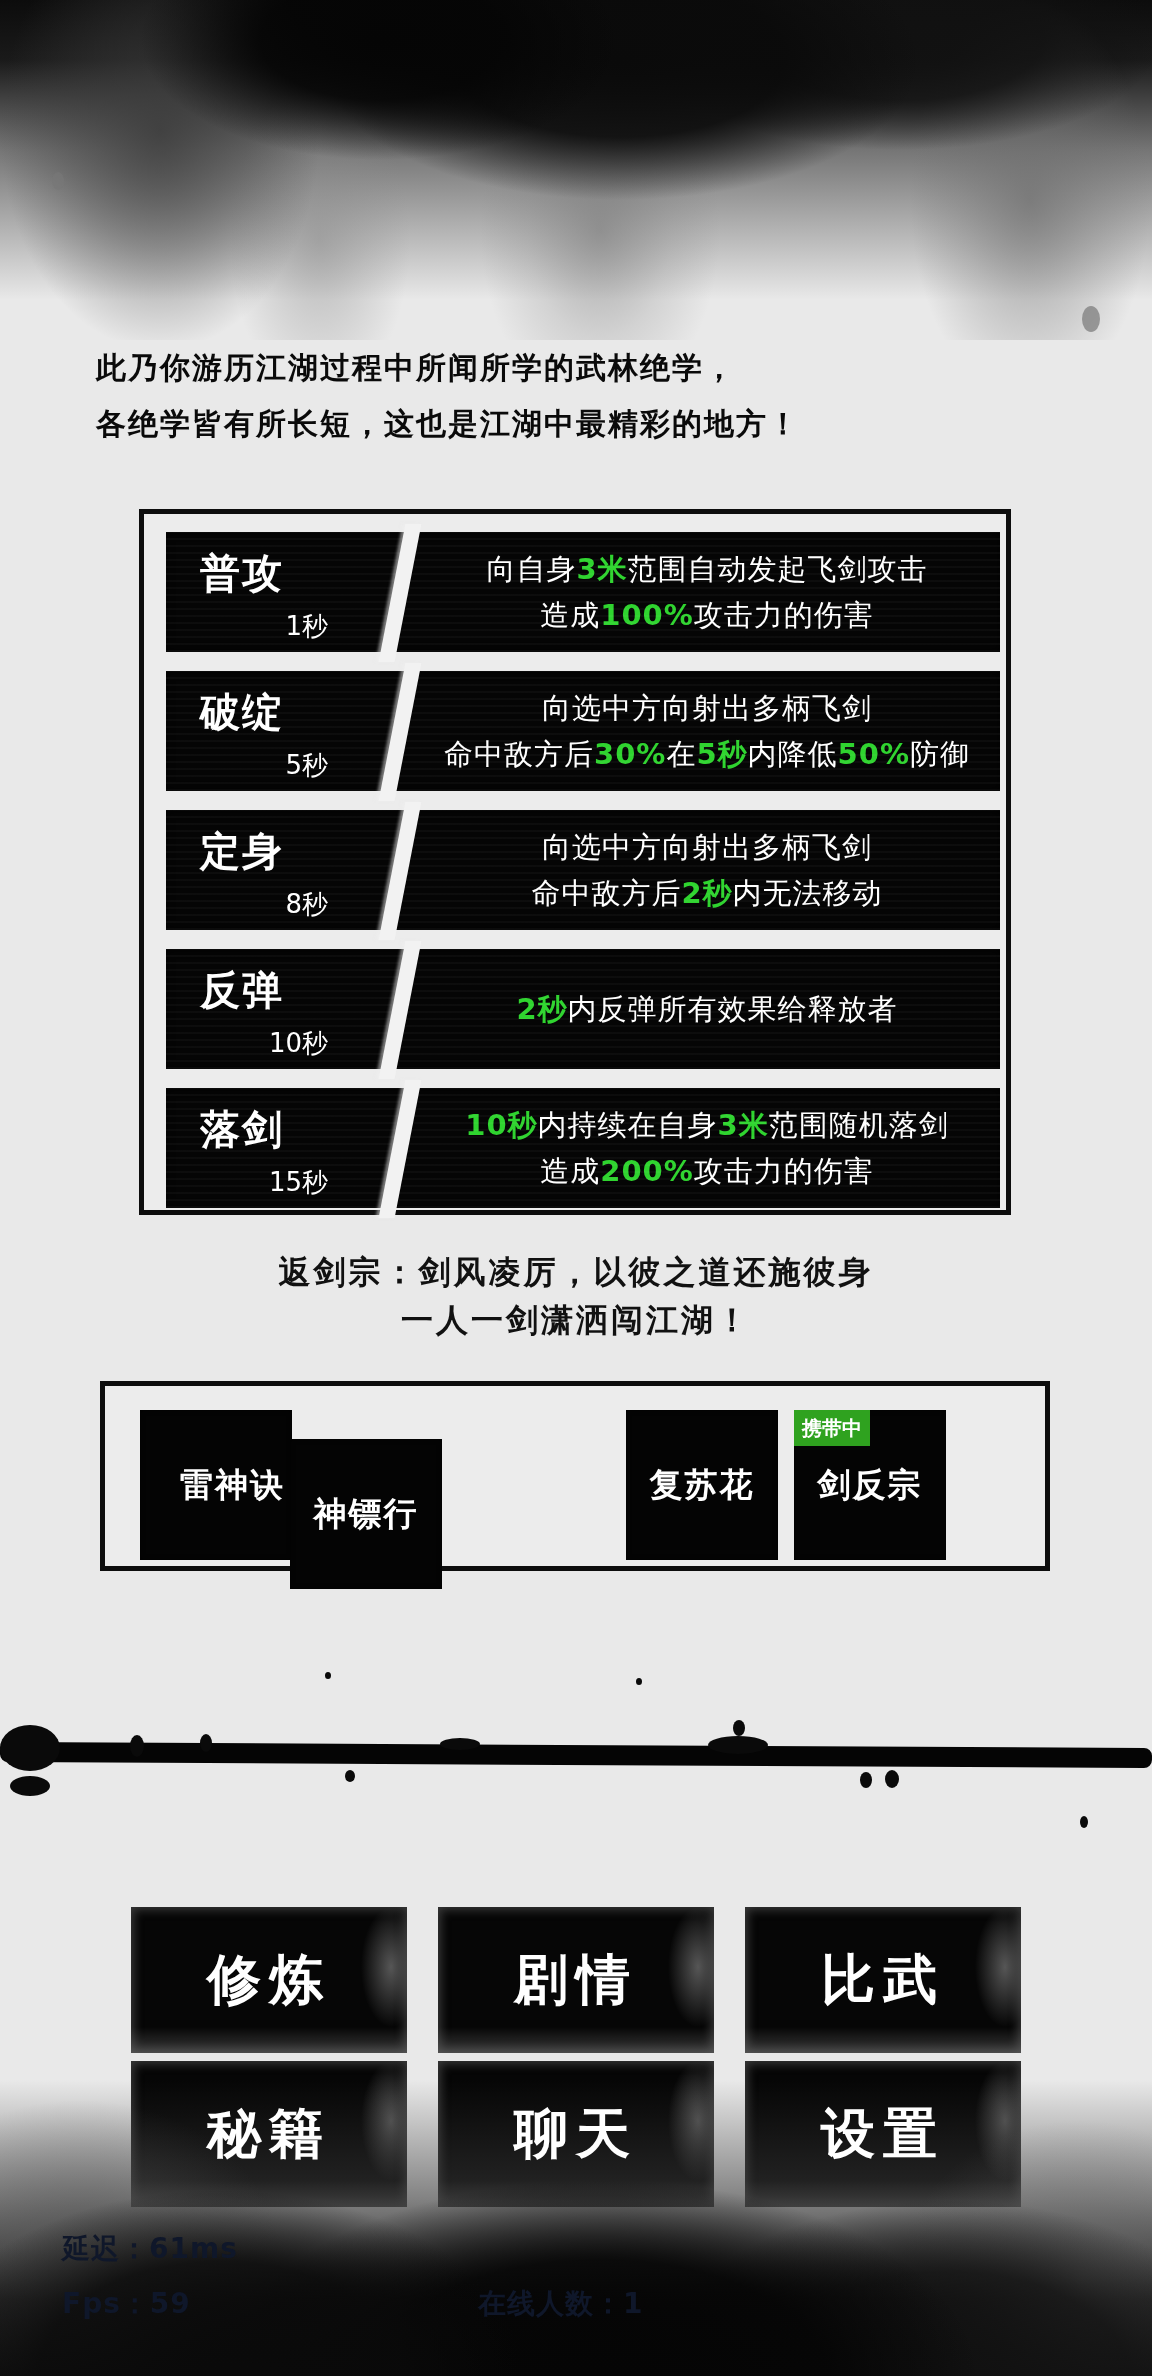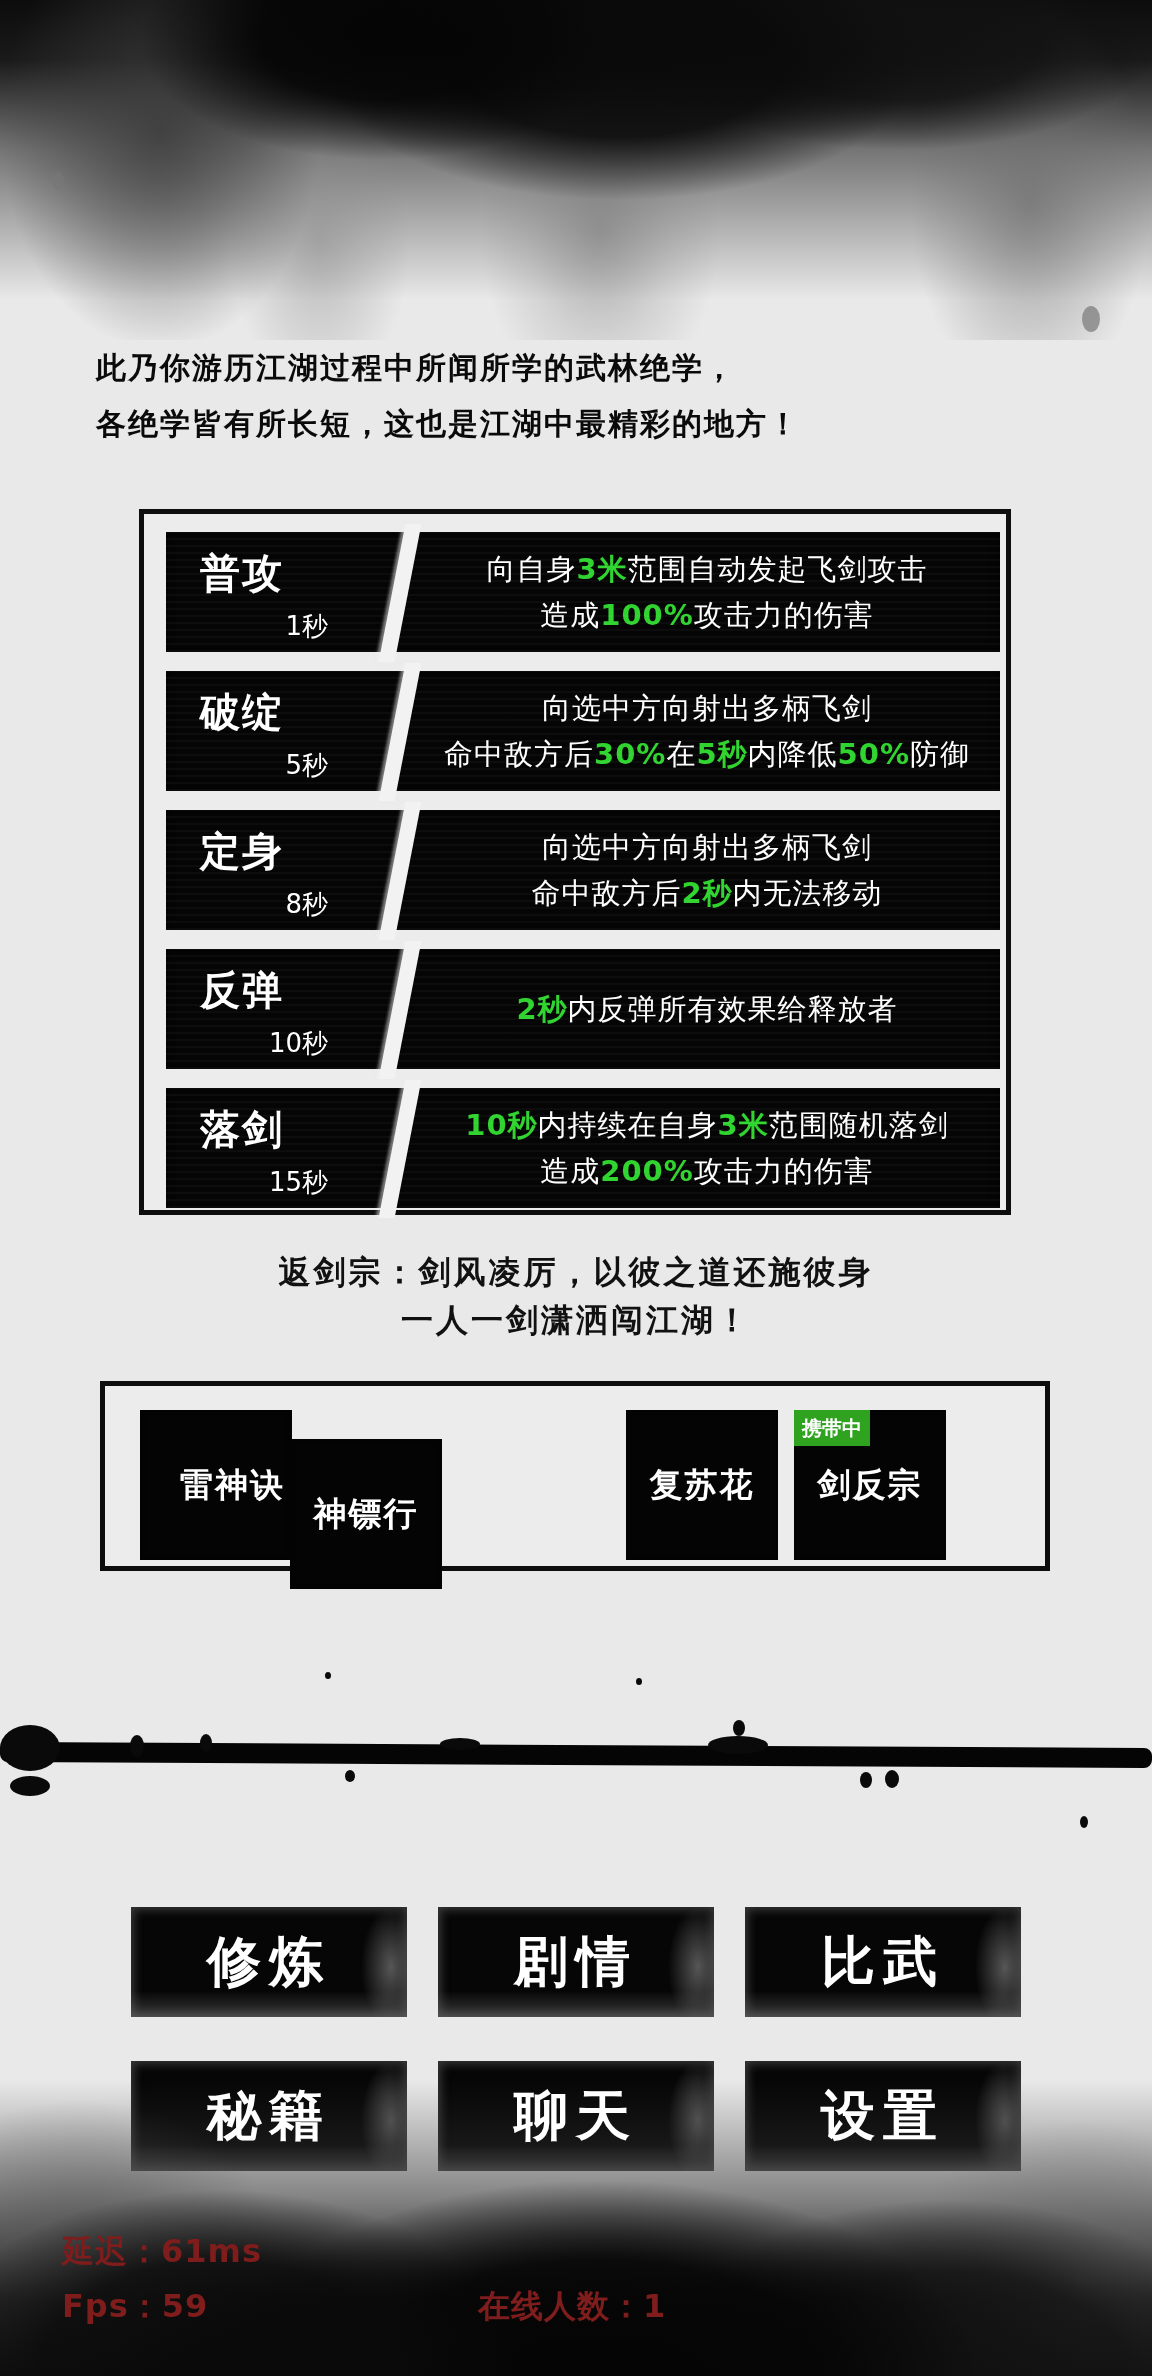--- a/index.html
+++ b/index.html
@@ -98,37 +98,37 @@
   
   .brush {
     position: absolute; left: 0; top: 1745px; width: 1152px; height: 20px;
     background: #050505; border-radius: 8px;
     transform: rotate(0.3deg);
   }
   .splat { position: absolute; background: #0a0a0a; border-radius: 50%; }
 
   
   .menu-btn {
-    position: absolute; width: 276px; height: 110px; background: #060606;
+    position: absolute; width: 276px; height: 146px; background: #060606;
     display: flex; align-items: center; justify-content: center;
     box-shadow: 0 0 10px 3px rgba(90,90,90,0.6) inset;
     overflow: hidden;
   }
   .menu-btn::before {
     content: ""; position: absolute; right: 0; top: 0; width: 46px; height: 100%;
     background: radial-gradient(ellipse 30px 60px at 30px 60px, rgba(120,120,120,0.7), rgba(0,0,0,0));
   }
   .menu-btn::after {
     content: ""; position: absolute; left: 0; bottom: 0; width: 100%; height: 26px;
     background: linear-gradient(rgba(0,0,0,0), rgba(110,110,110,0.5));
   }
   .menu-label { position: relative; z-index: 1; font-size: 54px; font-weight: bold; color: #fff; letter-spacing: 8px; }
 
   
-  .status { position: absolute; color: #7f1d1d; font-size: 32px; font-weight: bold; letter-spacing: 1px; }
+  .status { position: absolute; color: #0f172a; font-size: 28px; font-weight: bold; letter-spacing: 1px; }
 </style>
 </head>
 <body>
 
 <div class="ink-top"></div>
 <div class="ink-dot" style="left:1082px;top:306px;width:18px;height:26px;"></div>
 <div class="ink-dot" style="left:52px;top:172px;width:12px;height:18px;"></div>
 
 <div class="intro">
   <div>此乃你游历江湖过程中所闻所学的武林绝学，</div>

